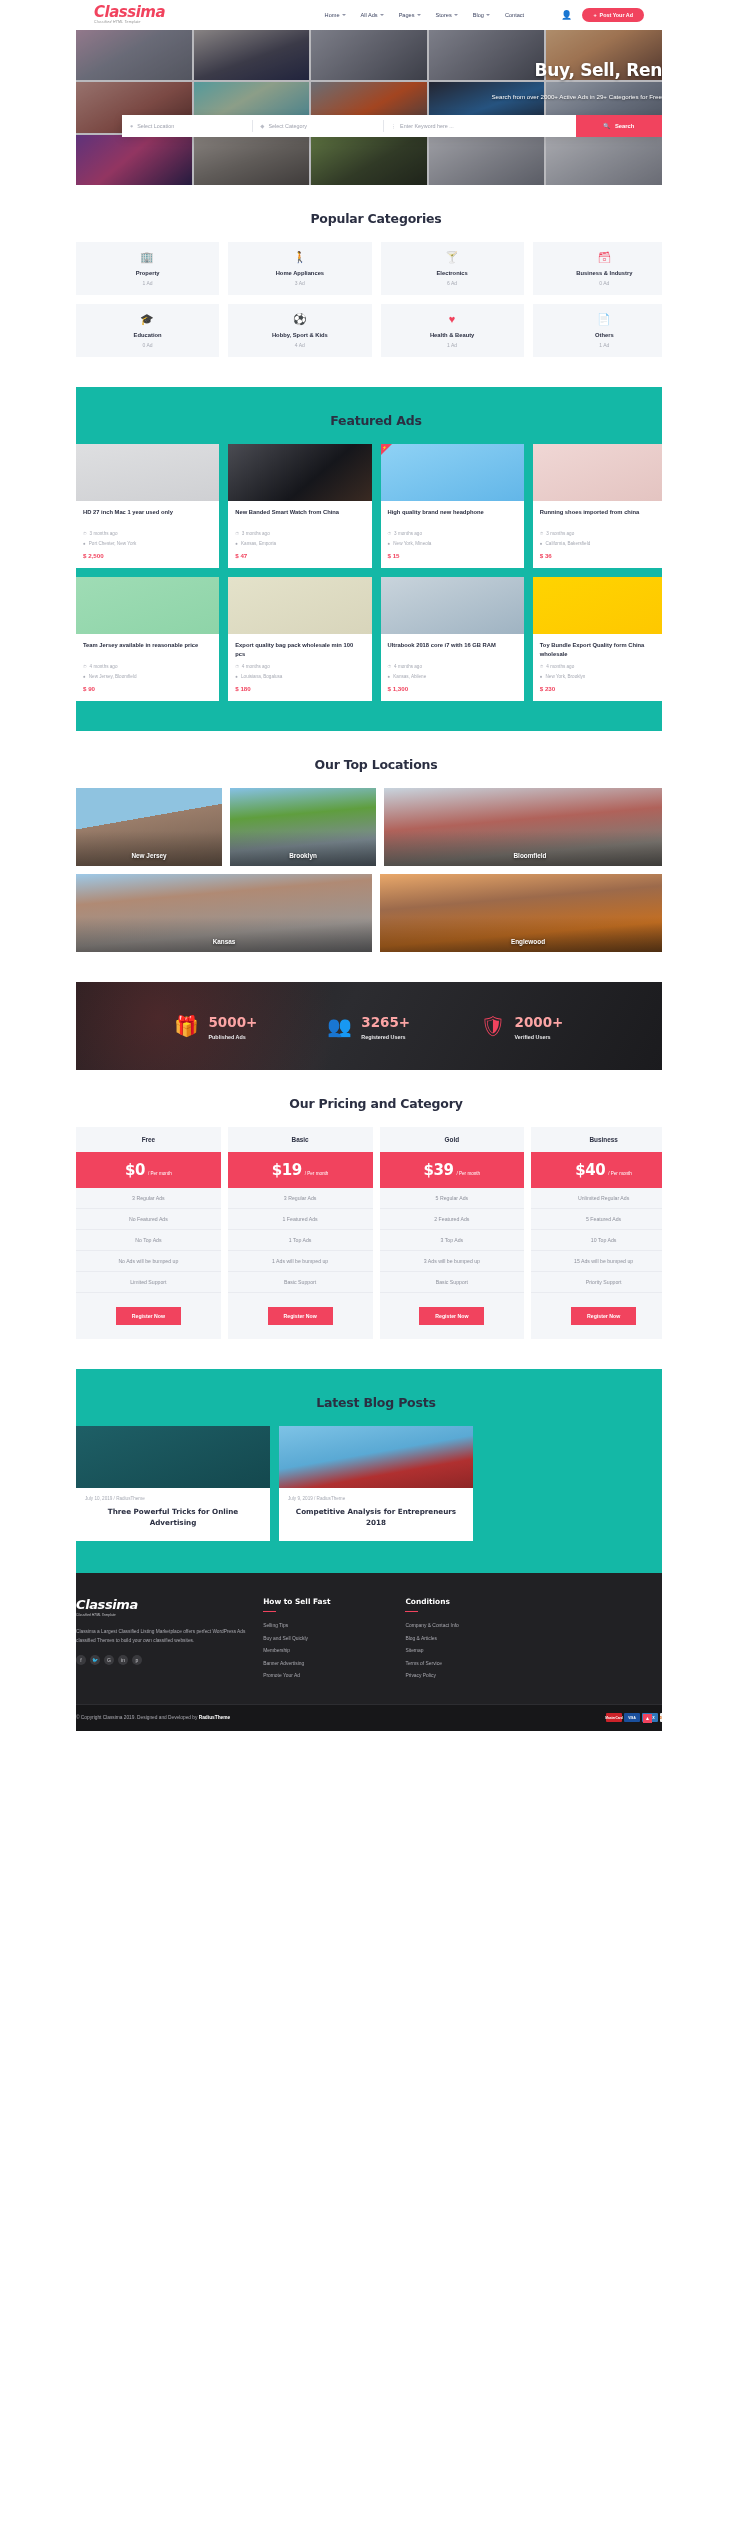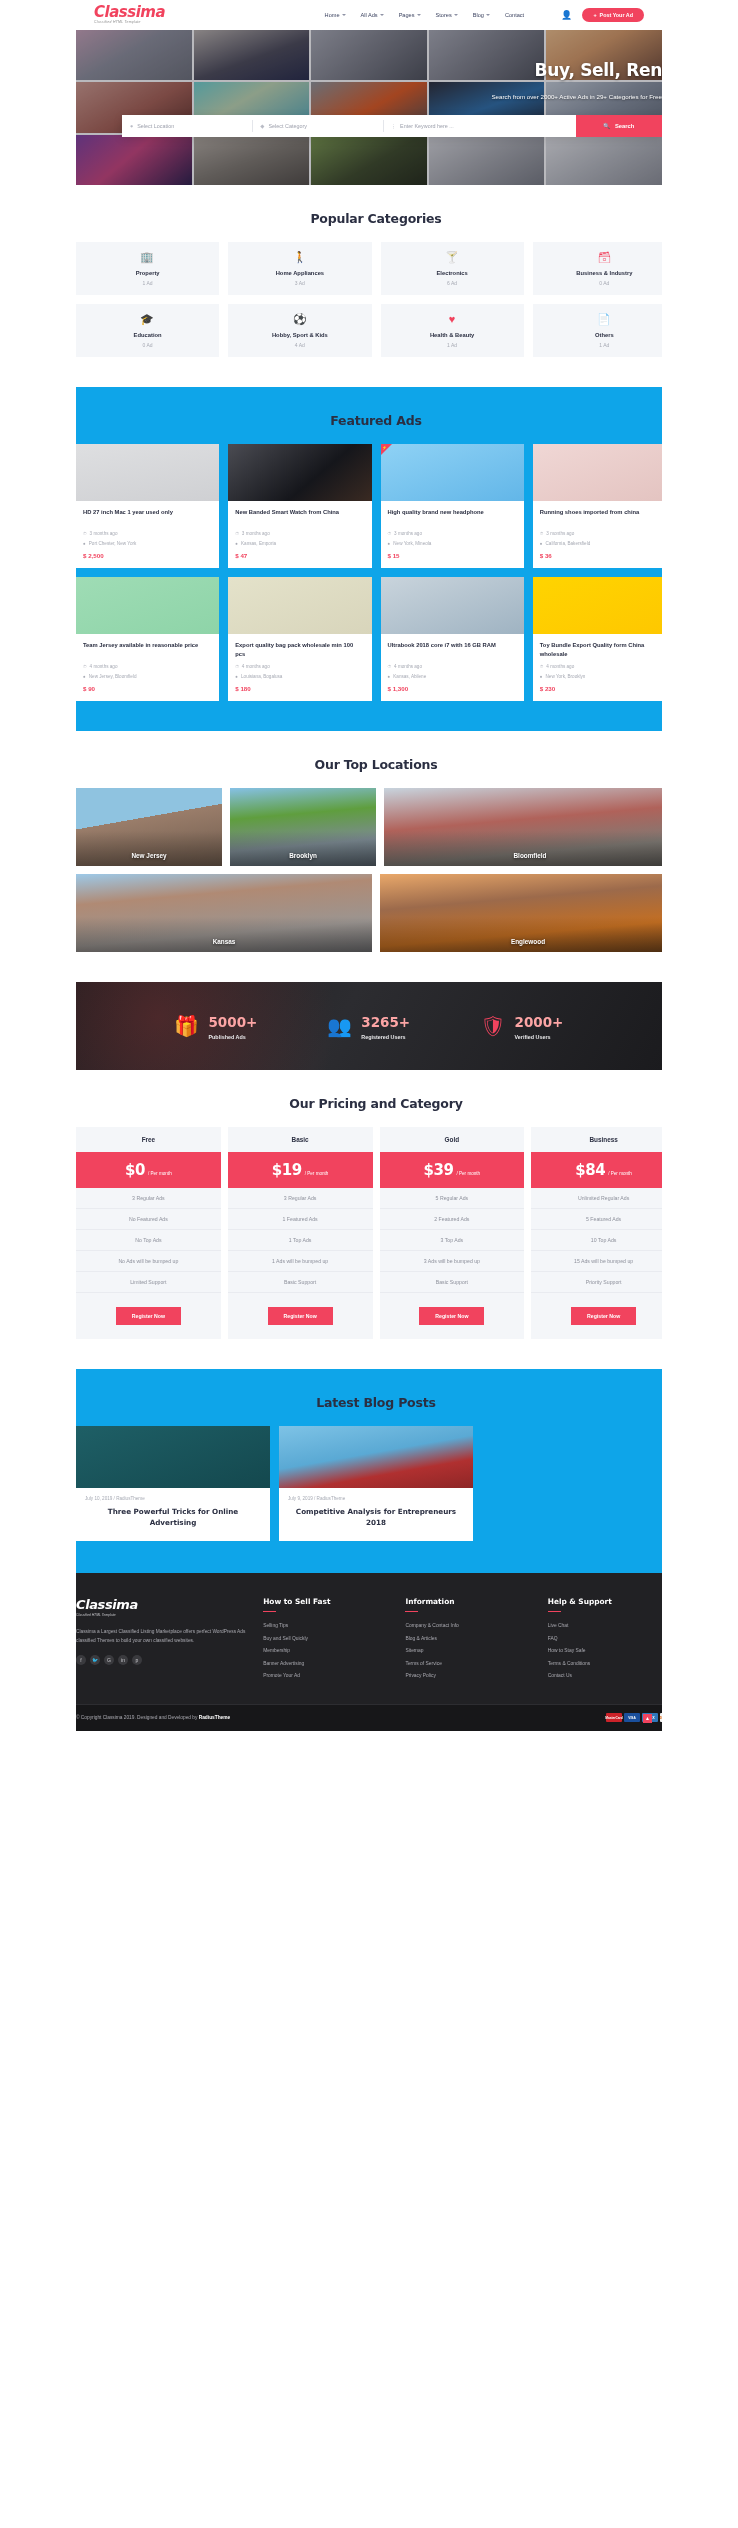--- a/index.html
+++ b/index.html
@@ -80,21 +80,21 @@
     justify-content:center; gap:4px; font-size:5.8px; font-weight:bold; cursor:pointer;
   }
 
   
   .section{ padding:26px 0 0; }
   .sec-title{
     font-family:"DejaVu Sans", sans-serif;
     text-align:center; font-size:12.5px; font-weight:bold; color:#2b2f42;
     letter-spacing:-.2px; margin-bottom:16px;
   }
-  .bg-grey{ background:#0ea5e9; }
+  .bg-grey{ background:#14b8a6; }
 
   
   .cat-grid{ display:grid; grid-template-columns:repeat(4,1fr); gap:9px; padding-bottom:30px;}
   .cat-card{
     background:#f4f6f9; height:53px; display:flex; flex-direction:column;
     align-items:center; justify-content:center; cursor:pointer;
   }
   .cat-ic{ color:#f1435e; font-size:11px; line-height:1; margin-bottom:7px;}
   .cat-name{ font-size:5.8px; font-weight:bold; color:#2b2f42; }
   .cat-count{ font-size:5px; color:#a7aab4; margin-top:4px;}
@@ -559,21 +559,21 @@
           <div class="p-feat">2 Featured Ads</div>
           <div class="p-feat">3 Top Ads</div>
           <div class="p-feat">3 Ads will be bumped up</div>
           <div class="p-feat">Basic Support</div>
           <div class="p-btnwrap"><div class="p-btn">Register Now</div></div>
         </div>
 
         <div class="price-card">
           <div class="price-head">Business</div>
           <div class="price-amount">
-            <span class="pa-big">$84</span>
+            <span class="pa-big">$40</span>
             <span class="pa-per">/ Per month</span>
           </div>
           <div class="p-feat">Unlimited Regular Ads</div>
           <div class="p-feat">5 Featured Ads</div>
           <div class="p-feat">10 Top Ads</div>
           <div class="p-feat">15 Ads will be bumped up</div>
           <div class="p-feat">Priority Support</div>
           <div class="p-btnwrap"><div class="p-btn">Register Now</div></div>
         </div>
 
@@ -627,38 +627,29 @@
           <div class="f-h">How to Sell Fast</div>
           <div class="f-rule"></div>
           <div class="f-link">Selling Tips</div>
           <div class="f-link">Buy and Sell Quickly</div>
           <div class="f-link">Membership</div>
           <div class="f-link">Banner Advertising</div>
           <div class="f-link">Promote Your Ad</div>
         </div>
 
         <div>
-          <div class="f-h">Information</div>
+          <div class="f-h">Conditions</div>
           <div class="f-rule"></div>
           <div class="f-link">Company &amp; Contact Info</div>
           <div class="f-link">Blog &amp; Articles</div>
           <div class="f-link">Sitemap</div>
           <div class="f-link">Terms of Service</div>
           <div class="f-link">Privacy Policy</div>
         </div>
 
-        <div>
-          <div class="f-h">Help &amp; Support</div>
-          <div class="f-rule"></div>
-          <div class="f-link">Live Chat</div>
-          <div class="f-link">FAQ</div>
-          <div class="f-link">How to Stay Safe</div>
-          <div class="f-link">Terms &amp; Conditions</div>
-          <div class="f-link">Contact Us</div>
-        </div>
 
       </div>
     </div>
 
     <div class="f-bottom">
       <div class="container f-bot-in">
         <div class="copy">
           <span>© Copyright Classima 2019. Designed and Developed by </span><b>RadiusTheme</b>
         </div>
         <div class="cards">

